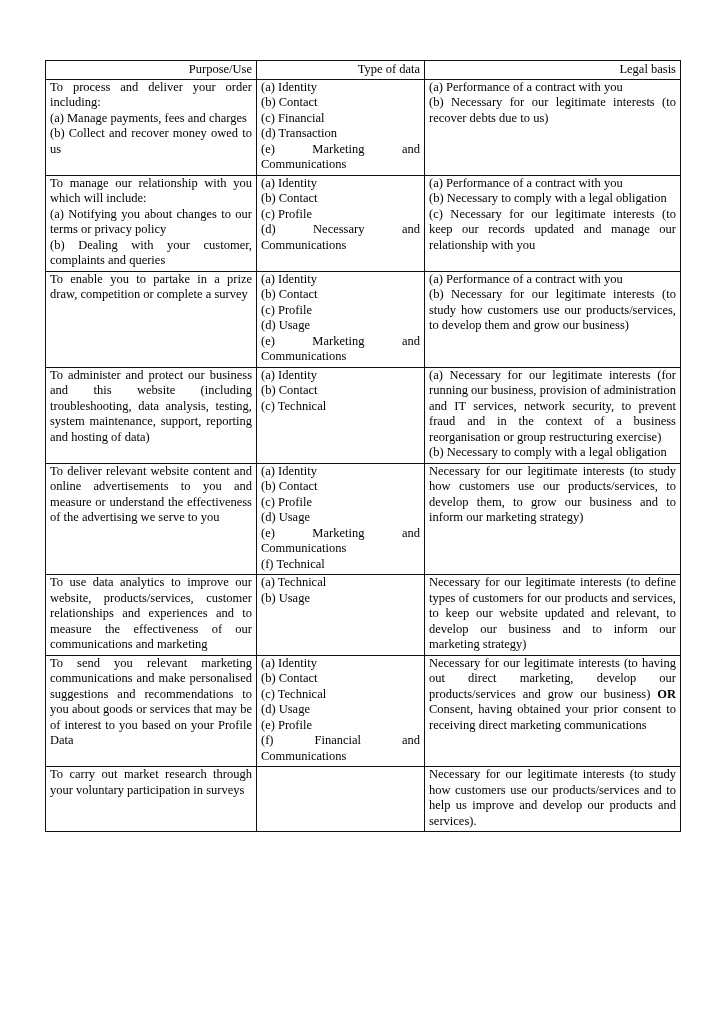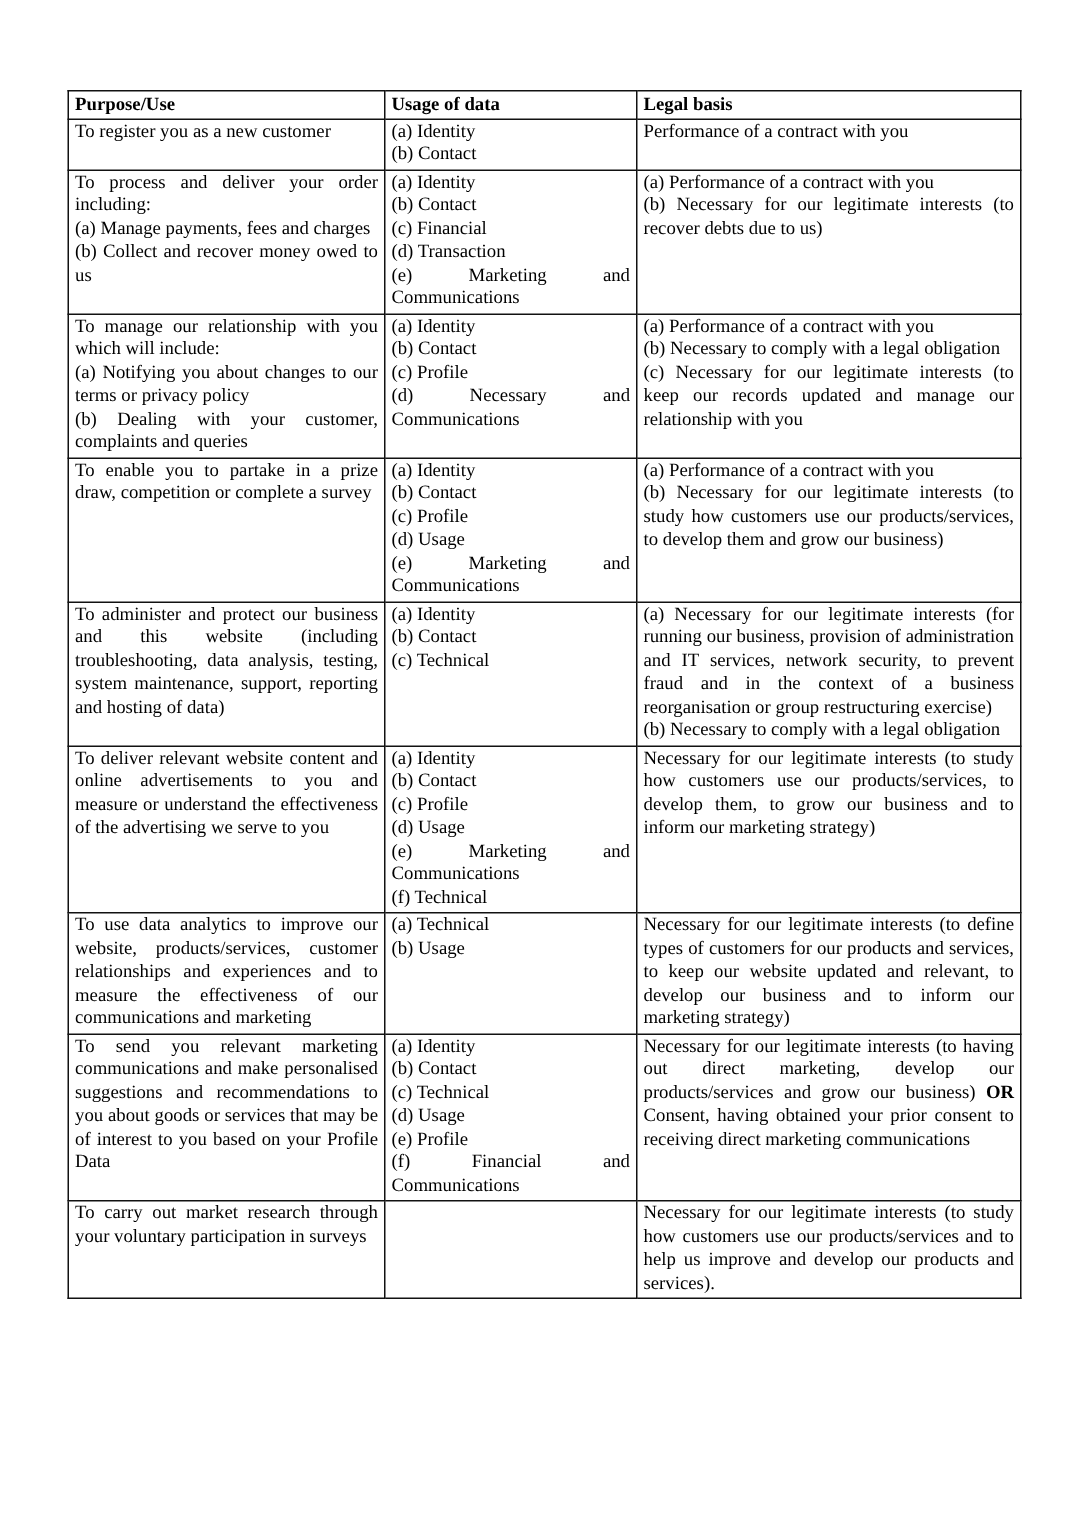--- a/index.html
+++ b/index.html
@@ -34,22 +34,22 @@
   table.policy-table th,
   table.policy-table td {
     border: 1.6px solid #111111;
     vertical-align: top;
     padding: 0px 4px 2px 4px;
     font-size: 12.5px;
     line-height: 15.5px;
     text-align: left;
   }
   table.policy-table th {
-    font-weight: bold;
-    text-align: left;
+    font-weight: normal;
+    text-align: right;
     padding-top: 1px;
     padding-bottom: 1px;
   }
   table.policy-table td p {
     margin: 0;
     text-align: justify;
   }
   table.policy-table td p b {
     font-weight: bold;
   }
@@ -60,37 +60,25 @@
 <div class="page">
   <table class="policy-table">
     <colgroup>
       <col class="col-purpose">
       <col class="col-datatypes">
       <col class="col-legal">
     </colgroup>
     <thead>
       <tr>
         <th>Purpose/Use</th>
-        <th>Usage of data</th>
+        <th>Type of data</th>
         <th>Legal basis</th>
       </tr>
     </thead>
     <tbody id="table-body">
-        <tr>
-          <td>
-            <p>To register you as a new customer</p>
-          </td>
-          <td>
-            <p>(a) Identity</p>
-            <p>(b) Contact</p>
-          </td>
-          <td>
-            <p>Performance of a contract with you</p>
-          </td>
-        </tr>
         <tr>
           <td>
             <p>To process and deliver your order including:</p>
             <p>(a) Manage payments, fees and charges</p>
             <p>(b) Collect and recover money owed to us</p>
           </td>
           <td>
             <p>(a) Identity</p>
             <p>(b) Contact</p>
             <p>(c) Financial</p>

